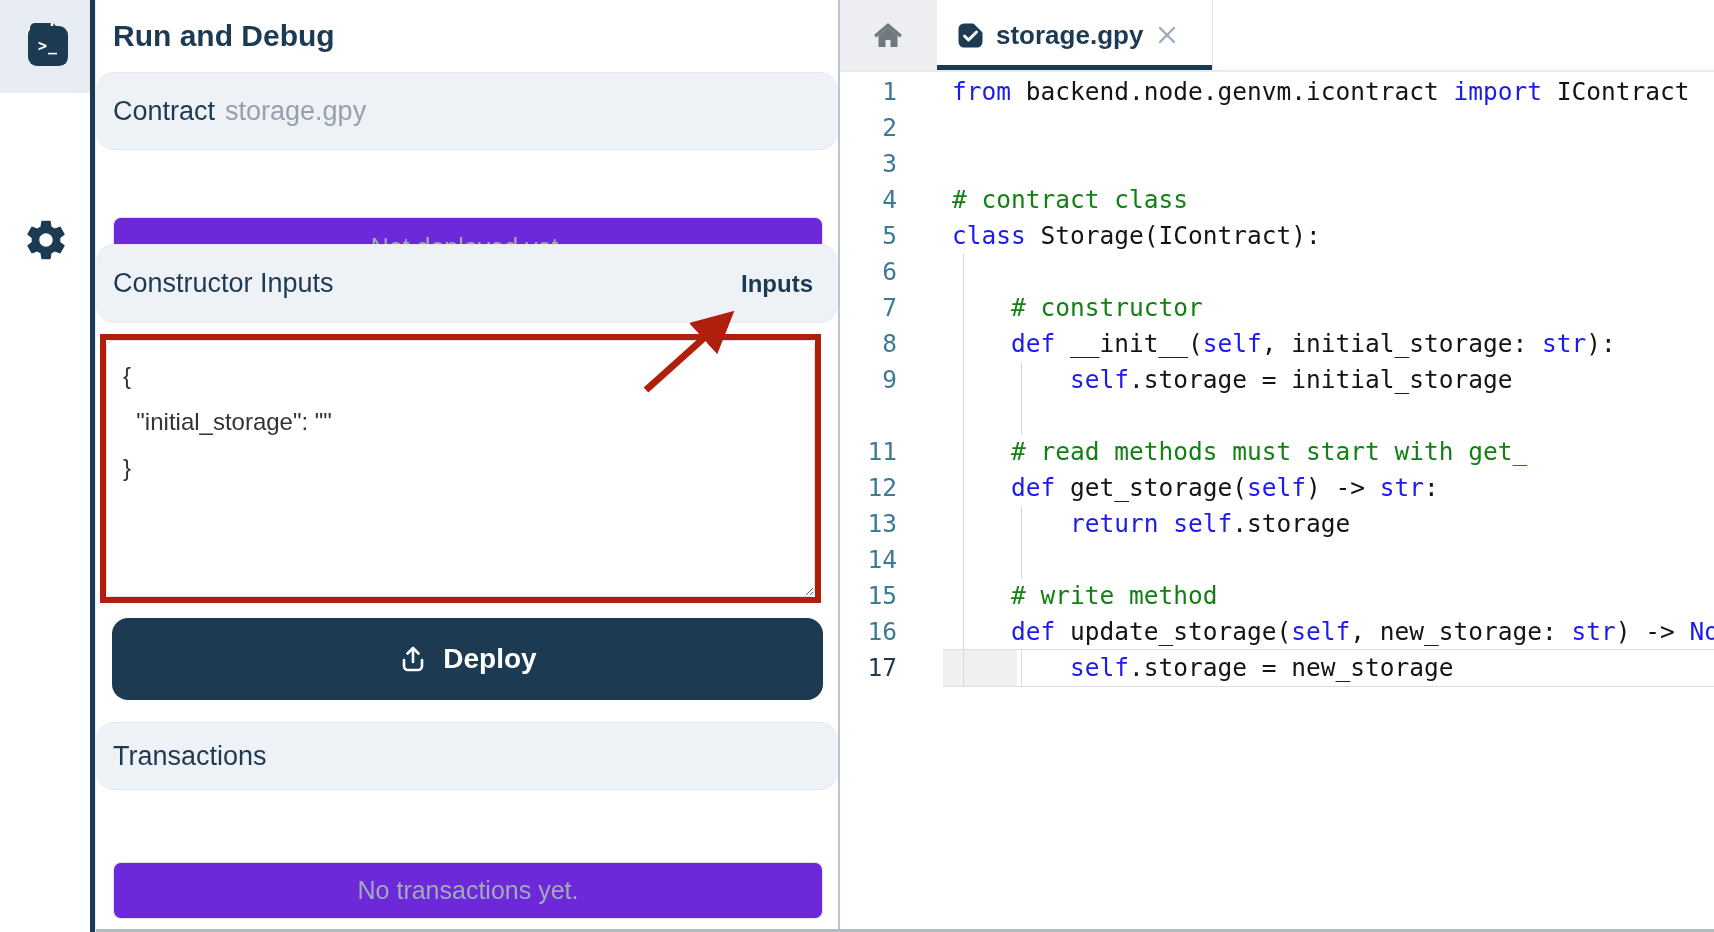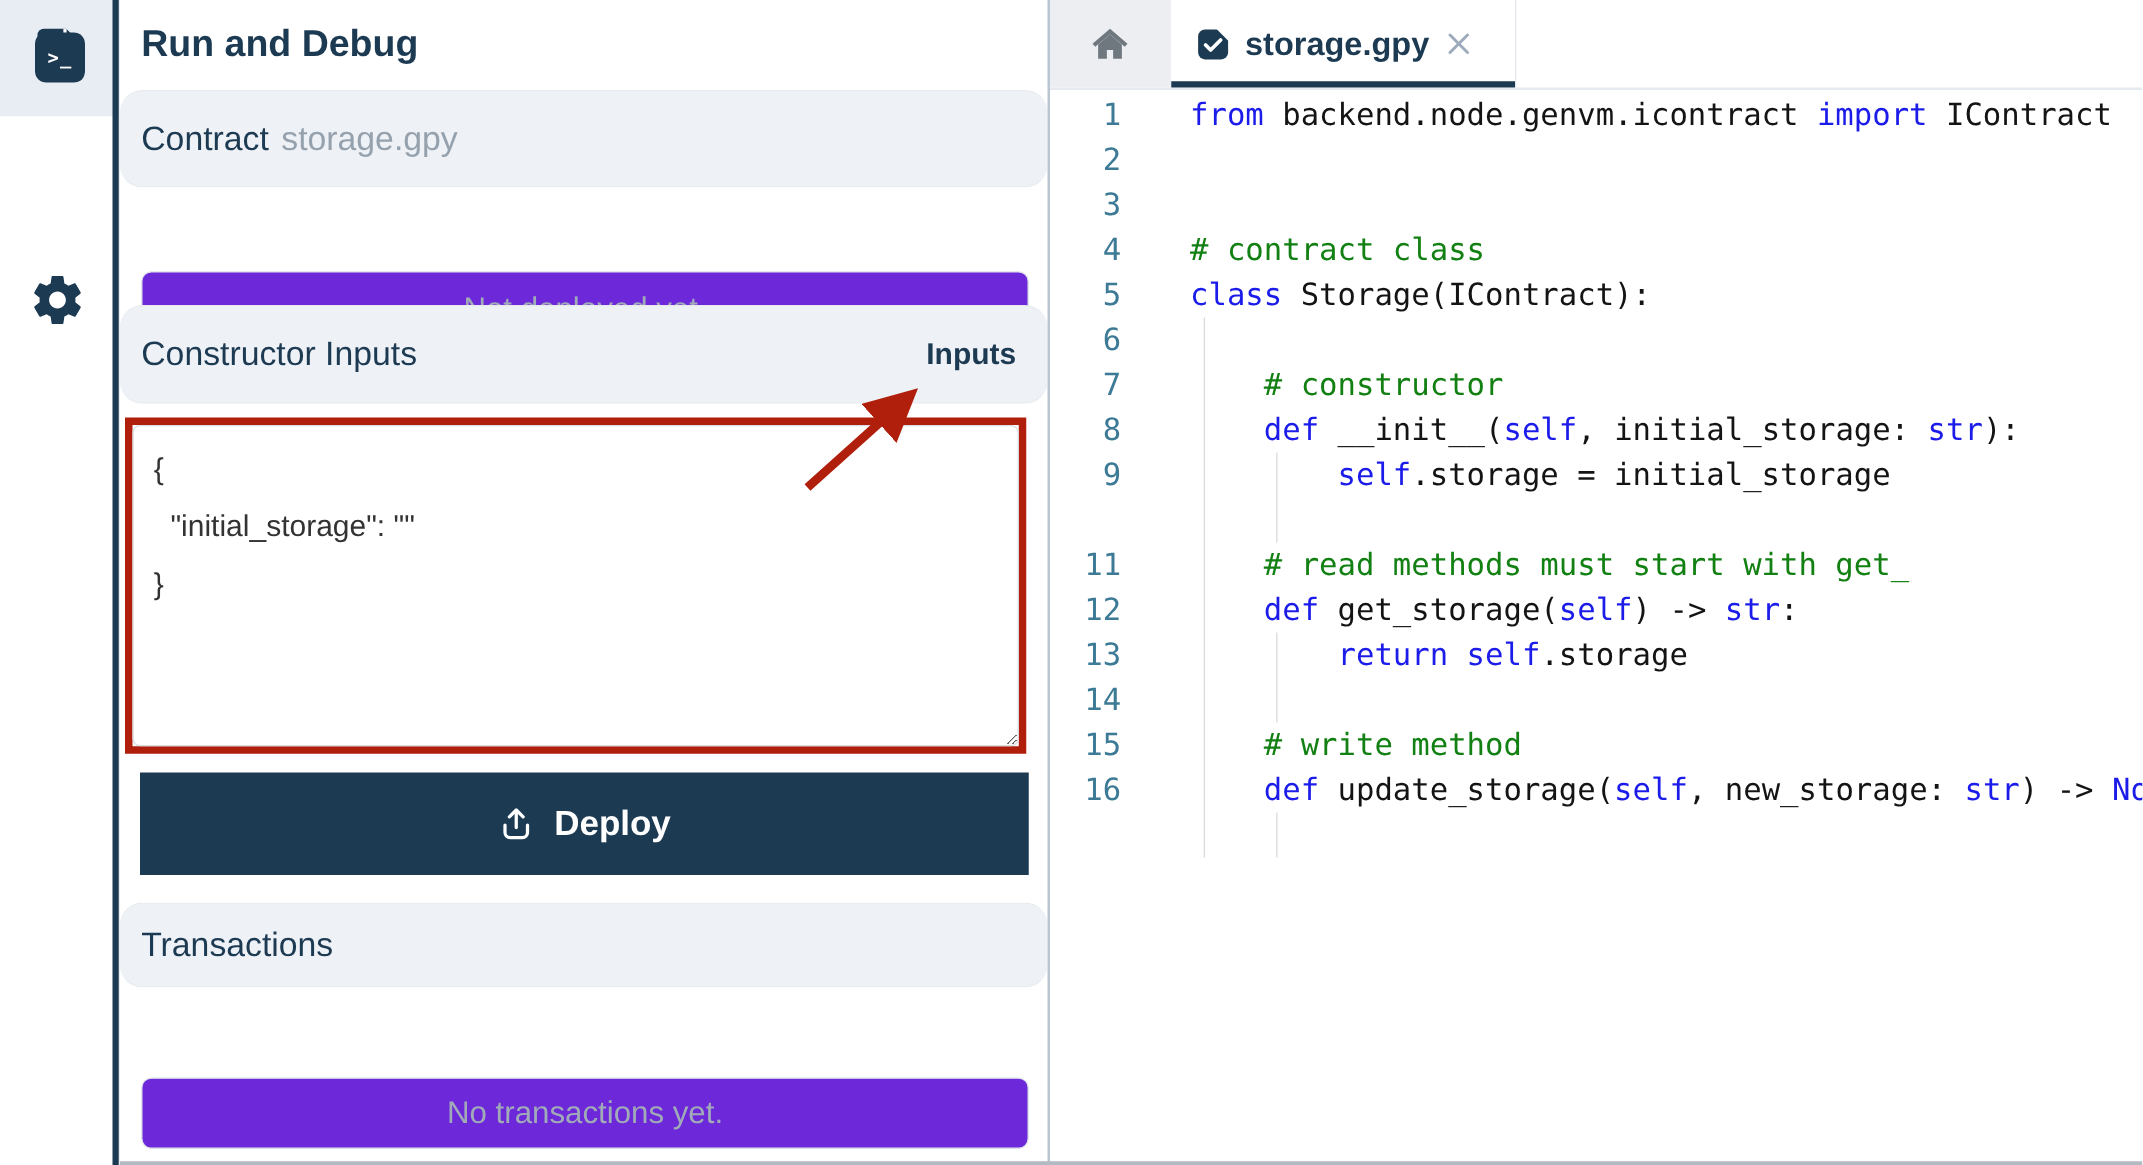--- a/index.html
+++ b/index.html
@@ -34,21 +34,21 @@
   #not-deployed-box { top:169px; height:60px; }
   #no-transactions-box { top:814px; height:57px; }
 
   
   #inputs-annotation-box { left:4px; top:334px; width:721px; height:269px; border:6px solid #b01e0c; background:#fff; }
   #inputs-textarea { width:100%; height:100%; border:1px solid #d9dee4; border-radius:6px; background:#fff;
                      font-family:"Liberation Sans",sans-serif; font-size:24px; line-height:46px; color:#333;
                      padding:12px 16px; resize:both; outline:none; }
   #annotation-arrow { left:540px; top:294px; width:120px; height:104px; pointer-events:none; }
 
-  #deploy-button { left:16px; top:618px; width:711px; height:82px; background:#1d3a53; border:none; border-radius:0;
+  #deploy-button { left:16px; top:618px; width:711px; height:82px; background:#1d3a53; border:none; border-radius:16px;
                    color:#fff; font-family:"Liberation Sans",sans-serif; font-size:28px; font-weight:700; cursor:pointer;
                    display:flex; align-items:center; justify-content:center; gap:15px; }
 
   
   #panel-divider { left:838px; top:0; width:2px; height:932px; background:#b9c5d1; z-index:7; }
 
   
   #editor { left:838px; top:0; width:876px; height:932px; background:#fff; overflow:hidden; }
   #tabbar { position:absolute; left:0; top:0; width:876px; height:72px; background:#fff; border-bottom:2px solid #e7eaee; }
   #home-tab { position:absolute; left:0; top:0; width:99px; height:70px; background:#eceef2; display:flex; align-items:center; justify-content:center; cursor:pointer; }
@@ -160,20 +160,21 @@
       <div class="crow" style="top: 254px;"><span class="ln">6</span><span class="ctext"></span></div>
       <div class="crow" style="top: 290px;"><span class="ln">7</span><span class="ctext"><span class="tok-c">    # constructor</span></span></div>
       <div class="crow" style="top: 326px;"><span class="ln">8</span><span class="ctext"><span class="tok-t">    </span><span class="tok-k">def</span><span class="tok-t"> __init__(</span><span class="tok-k">self</span><span class="tok-t">, initial_storage: </span><span class="tok-k">str</span><span class="tok-t">):</span></span></div>
       <div class="crow" style="top: 362px;"><span class="ln">9</span><span class="ctext"><span class="tok-t">        </span><span class="tok-k">self</span><span class="tok-t">.storage = initial_storage</span></span></div>
       <div class="crow" style="top: 434px;"><span class="ln">11</span><span class="ctext"><span class="tok-c">    # read methods must start with get_</span></span></div>
       <div class="crow" style="top: 470px;"><span class="ln">12</span><span class="ctext"><span class="tok-t">    </span><span class="tok-k">def</span><span class="tok-t"> get_storage(</span><span class="tok-k">self</span><span class="tok-t">) -&gt; </span><span class="tok-k">str</span><span class="tok-t">:</span></span></div>
       <div class="crow" style="top: 506px;"><span class="ln">13</span><span class="ctext"><span class="tok-t">        </span><span class="tok-k">return</span><span class="tok-t"> </span><span class="tok-k">self</span><span class="tok-t">.storage</span></span></div>
       <div class="crow" style="top: 542px;"><span class="ln">14</span><span class="ctext"></span></div>
       <div class="crow" style="top: 578px;"><span class="ln">15</span><span class="ctext"><span class="tok-c">    # write method</span></span></div>
       <div class="crow" style="top: 614px;"><span class="ln">16</span><span class="ctext"><span class="tok-t">    </span><span class="tok-k">def</span><span class="tok-t"> update_storage(</span><span class="tok-k">self</span><span class="tok-t">, new_storage: </span><span class="tok-k">str</span><span class="tok-t">) -&gt; </span><span class="tok-k">None</span></span></div>
+      <div class="crow current" style="top: 650px;"><span class="ln">17</span><span class="ctext"><span class="tok-t">        </span><span class="tok-k">self</span><span class="tok-t">.storage = new_storage</span></span></div>
     </div>
 
   <div id="tabbar">
     <div id="home-tab">
       <svg width="32" height="30" viewBox="0 0 32 30">
         <path d="M16 3 L30 15 l-2.2 2.4 L16 7.5 L4.2 17.4 L2 15 z" fill="#70787f"></path>
         <path d="M6.5 15.5 V27 h7 v-7 h5 v7 h7 V15.5 L16 7.5 z" fill="#70787f"></path>
       </svg>
     </div>
     <div id="file-tab">

